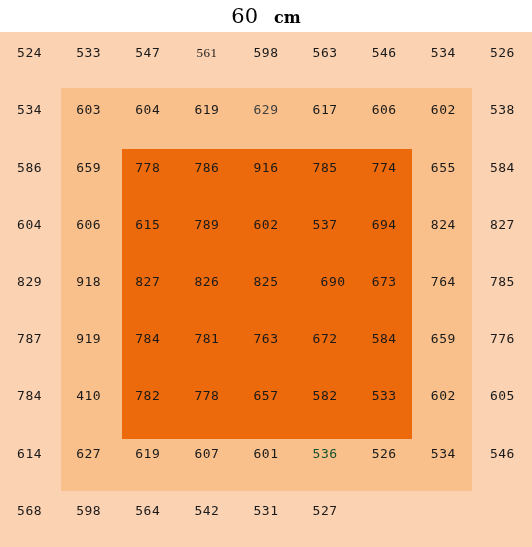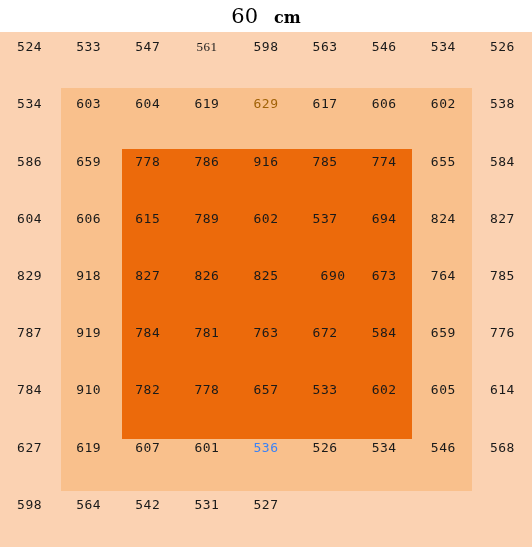--- a/index.html
+++ b/index.html
@@ -59,21 +59,21 @@
   }
   #region-inner {
     left: 122px;
     top: 149px;
     width: 290px;
     height: 290px;
   }
   #grid {
     position: absolute;
     left: 0px;
-    top: 18px;
+    top: 24px;
     width: 532px;
     height: 515px;
     display: grid;
     grid-template-columns: repeat(9, 1fr);
     grid-template-rows: repeat(9, 1fr);
   }
   .cell {
     display: flex;
     align-items: center;
     justify-content: center;
@@ -104,21 +104,21 @@
       <div class="cell" style="color: rgb(26, 26, 26); font-family: Liberation Serif, serif;">561</div>
       <div class="cell" style="color: rgb(26, 26, 26);">598</div>
       <div class="cell" style="color: rgb(26, 26, 26);">563</div>
       <div class="cell" style="color: rgb(26, 26, 26);">546</div>
       <div class="cell" style="color: rgb(26, 26, 26);">534</div>
       <div class="cell" style="color: rgb(26, 26, 26);">526</div>
       <div class="cell" style="color: rgb(26, 26, 26);">534</div>
       <div class="cell" style="color: rgb(26, 26, 26);">603</div>
       <div class="cell" style="color: rgb(26, 26, 26);">604</div>
       <div class="cell" style="color: rgb(26, 26, 26);">619</div>
-      <div class="cell" style="color: #a16207; text-align: right;">629</div>
+      <div class="cell" style="color: #404040; text-align: right;">629</div>
       <div class="cell" style="color: rgb(26, 26, 26);">617</div>
       <div class="cell" style="color: rgb(26, 26, 26);">606</div>
       <div class="cell" style="color: rgb(26, 26, 26);">602</div>
       <div class="cell" style="color: rgb(26, 26, 26);">538</div>
       <div class="cell" style="color: rgb(26, 26, 26);">586</div>
       <div class="cell" style="color: rgb(26, 26, 26);">659</div>
       <div class="cell" style="color: rgb(26, 26, 26);">778</div>
       <div class="cell" style="color: rgb(26, 26, 26);">786</div>
       <div class="cell" style="color: rgb(26, 26, 26);">916</div>
       <div class="cell" style="color: rgb(26, 26, 26);">785</div>
@@ -146,33 +146,34 @@
       <div class="cell" style="color: rgb(26, 26, 26);">787</div>
       <div class="cell" style="color: rgb(26, 26, 26);">919</div>
       <div class="cell" style="color: rgb(26, 26, 26);">784</div>
       <div class="cell" style="color: rgb(26, 26, 26);">781</div>
       <div class="cell" style="color: rgb(26, 26, 26);">763</div>
       <div class="cell" style="color: rgb(26, 26, 26);">672</div>
       <div class="cell" style="color: rgb(26, 26, 26);">584</div>
       <div class="cell" style="color: rgb(26, 26, 26);">659</div>
       <div class="cell" style="color: rgb(26, 26, 26);">776</div>
       <div class="cell" style="color: rgb(26, 26, 26);">784</div>
-      <div class="cell" style="color: rgb(26, 26, 26);">910</div>
+      <div class="cell" style="color: rgb(26, 26, 26);">410</div>
       <div class="cell" style="color: rgb(26, 26, 26);">782</div>
       <div class="cell" style="color: rgb(26, 26, 26);">778</div>
       <div class="cell" style="color: rgb(26, 26, 26);">657</div>
+      <div class="cell" style="color: rgb(26, 26, 26);">582</div>
       <div class="cell" style="color: rgb(26, 26, 26);">533</div>
       <div class="cell" style="color: rgb(26, 26, 26);">602</div>
       <div class="cell" style="color: rgb(26, 26, 26);">605</div>
       <div class="cell" style="color: rgb(26, 26, 26);">614</div>
       <div class="cell" style="color: rgb(26, 26, 26);">627</div>
       <div class="cell" style="color: rgb(26, 26, 26);">619</div>
       <div class="cell" style="color: rgb(26, 26, 26);">607</div>
       <div class="cell" style="color: rgb(26, 26, 26);">601</div>
-      <div class="cell" style="color: #3b82f6;">536</div>
+      <div class="cell" style="color: #14532d;">536</div>
       <div class="cell" style="color: rgb(26, 26, 26);">526</div>
       <div class="cell" style="color: rgb(26, 26, 26);">534</div>
       <div class="cell" style="color: rgb(26, 26, 26);">546</div>
       <div class="cell" style="color: rgb(26, 26, 26);">568</div>
       <div class="cell" style="color: rgb(26, 26, 26);">598</div>
       <div class="cell" style="color: rgb(26, 26, 26);">564</div>
       <div class="cell" style="color: rgb(26, 26, 26);">542</div>
       <div class="cell" style="color: rgb(26, 26, 26);">531</div>
       <div class="cell" style="color: rgb(26, 26, 26);">527</div>
     </div>

